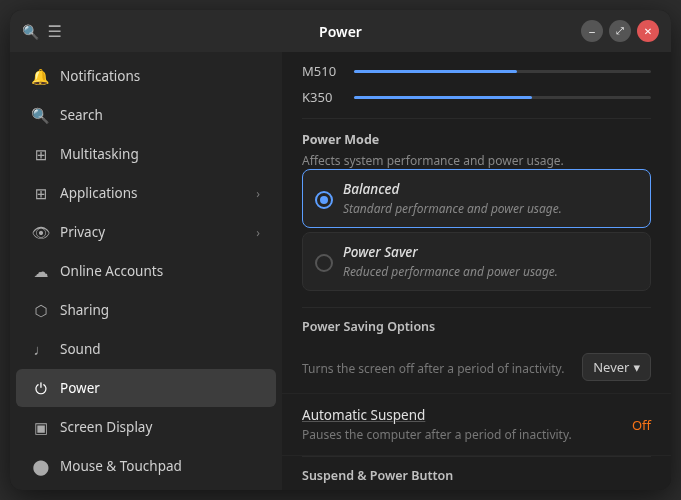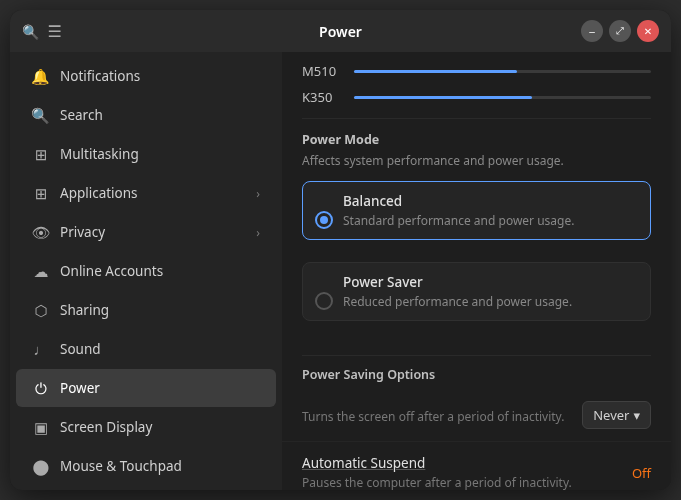--- a/index.html
+++ b/index.html
@@ -173,33 +173,33 @@
     }
     .section-title {
       font-size: 12.5px;
       font-weight: 700;
       color: #c0c0c0;
       margin-bottom: 4px;
     }
     .section-desc {
       font-size: 12px;
       color: #888;
-      margin-bottom: 12px;
     }
 
     .radio-option {
       display: flex;
-      align-items: flex-end;
+      align-items: center;
       gap: 10px;
       padding: 10px 12px;
       border-radius: 8px;
-      margin-bottom: 22px;
+      margin-bottom: 4px;
       background: #252525;
       border: 1px solid #303030;
       cursor: pointer;
+      font-style: italic;
     }
     .radio-option.selected {
       border-color: #5c9eff;
     }
     .radio-circle {
       width: 18px;
       height: 18px;
       border-radius: 50%;
       border: 2px solid #555;
       margin-top: 2px;

